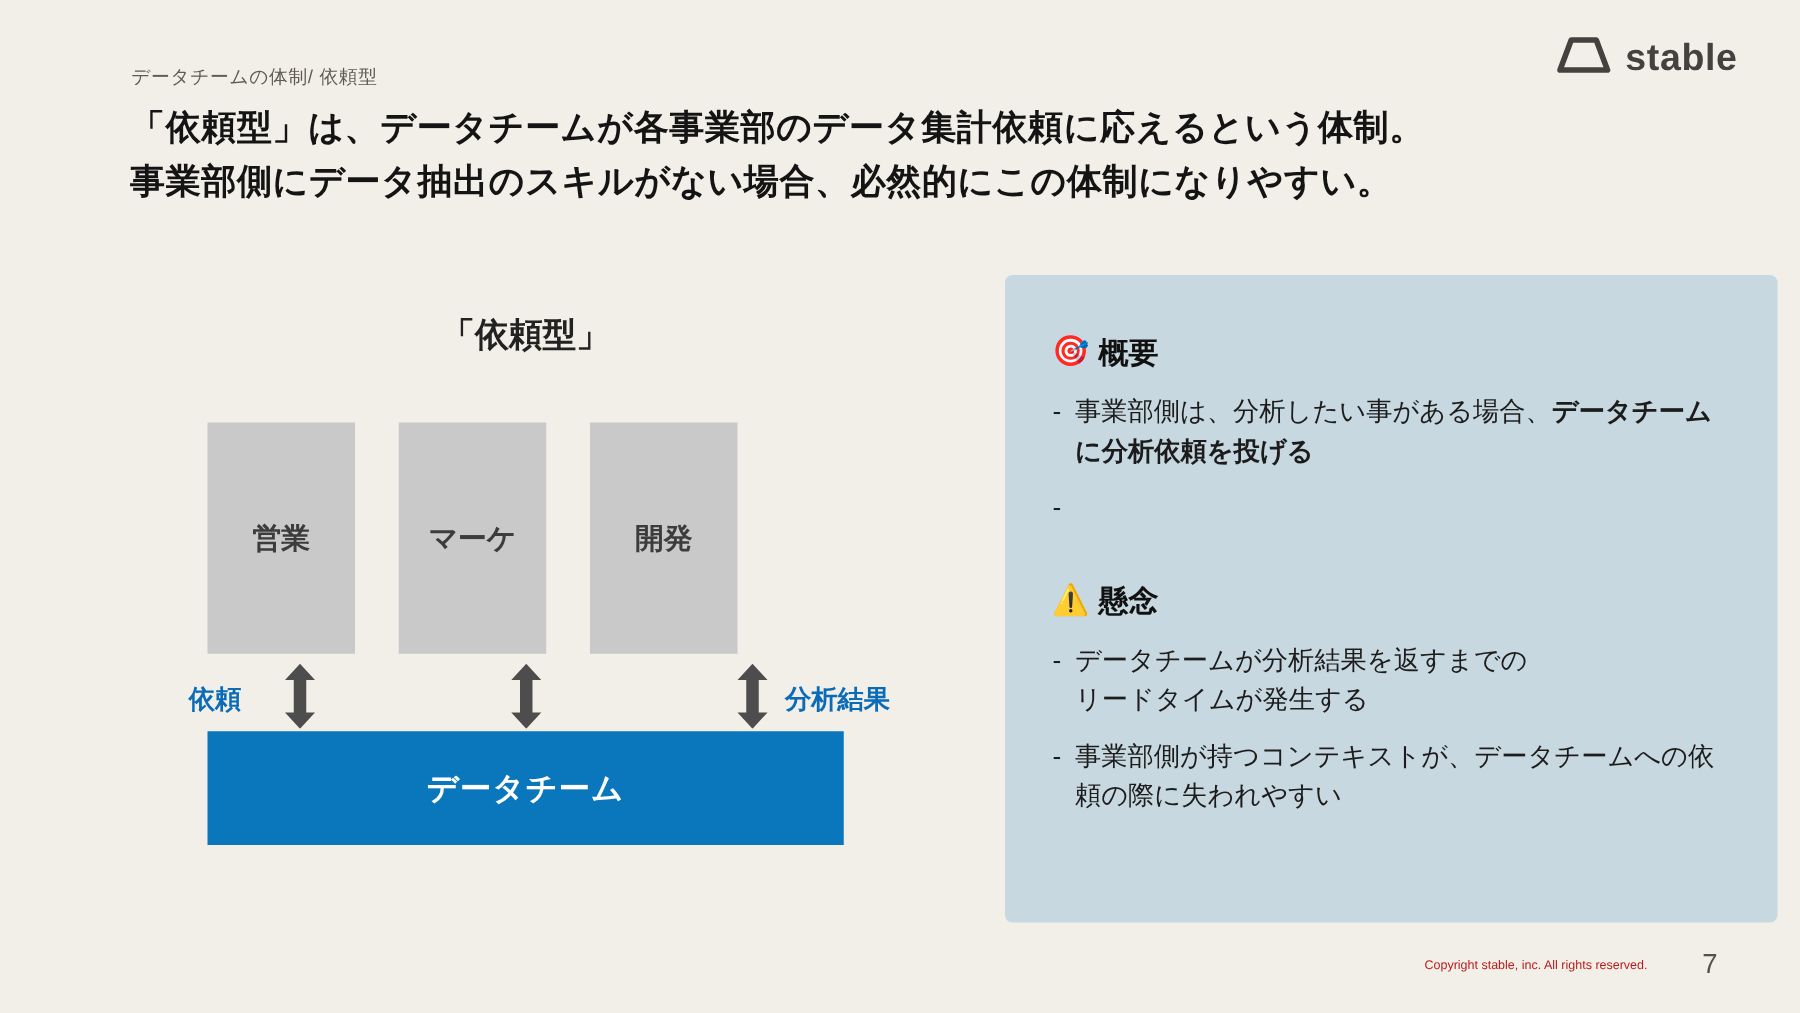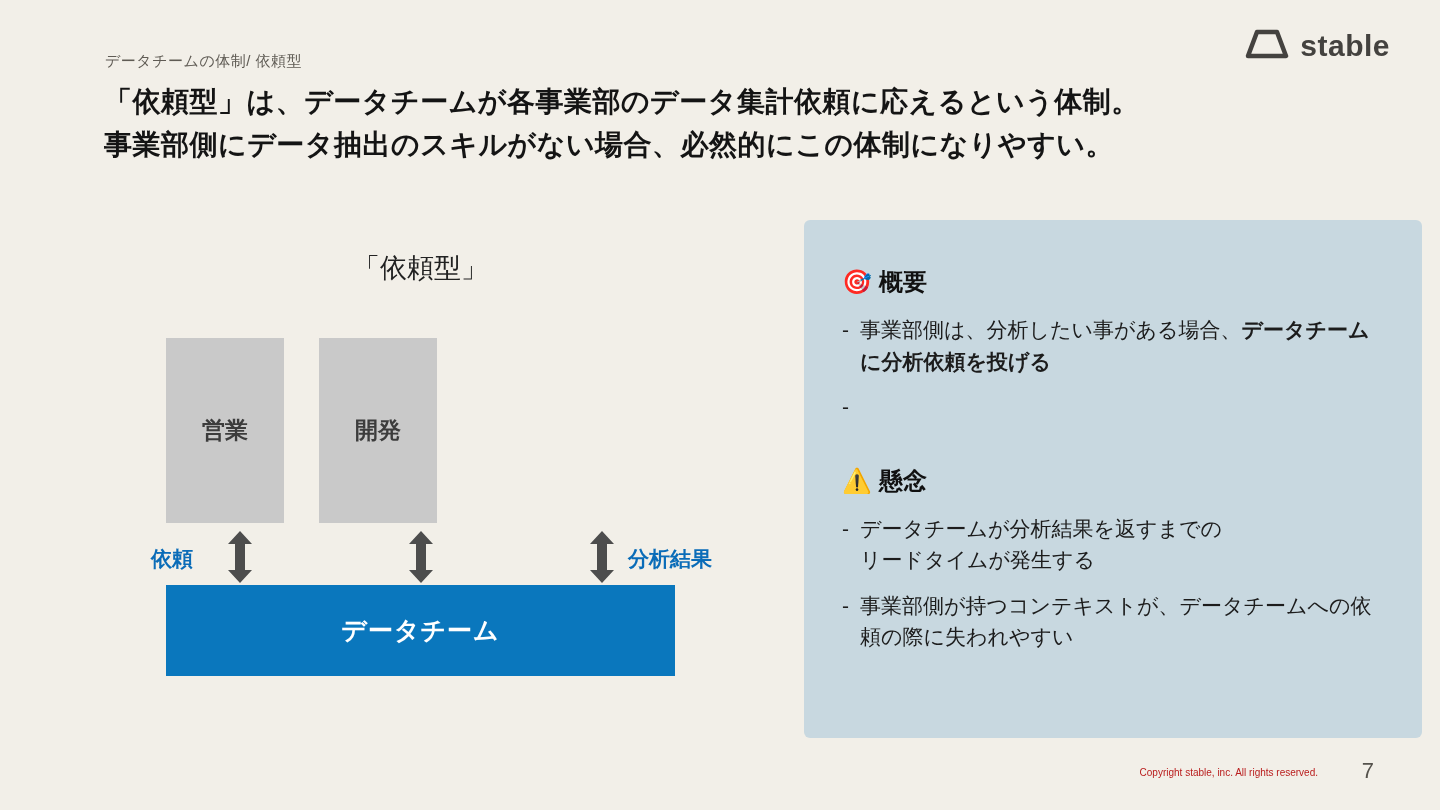--- a/index.html
+++ b/index.html
@@ -20,21 +20,21 @@
     position:absolute; left:56px; top:80px;
     font-size:28px; font-weight:bold; color:#141414;
     line-height:1.55; letter-spacing:0.5px;
   }
 
   .logo { position:absolute; top:26px; right:50px; display:flex; align-items:center; gap:9px; }
   .logo-text { font-size:30px; font-weight:bold; color:#44423f; letter-spacing:0.5px;text-align:right; }
 
   .diagram-title {
     position:absolute; left:118px; top:250px; width:509px;
-    text-align:center; font-size:27px; font-weight:normal; color:#222;
+    text-align:center; font-size:27px; font-weight:bold; color:#222;
   }
   .dept-row { position:absolute; left:118px; top:338px; display:flex; gap:35px; }
   .dept-box {
     width:118px; height:185px; background:var(--box_gray,#c9c9c9);
     display:flex; align-items:center; justify-content:center;
     font-size:23px; font-weight:bold; color:#3c3c3c;
   }
   .arrow { position:absolute; top:531px; width:30px; height:52px; }
   .arrow-1 { left:177px; } .arrow-2 { left:358px; } .arrow-3 { left:539px; }
   .flow-label {
@@ -96,20 +96,21 @@
         <path d="M14 6 L34 6 L43 30 L5 30 Z" fill="none" stroke="#44423f" stroke-width="4.5" stroke-linejoin="round"></path>
       </svg>
     </span>
     <span class="logo-text">stable</span>
   </div>
 
   <div class="diagram-title">「依頼型」</div>
 
   <div class="dept-row">
     <div class="dept-box">営業</div>
+    <div class="dept-box">マーケ</div>
     <div class="dept-box">開発</div>
   </div>
 
   <span class="arrow arrow-1">
     <svg width="30" height="52" viewBox="0 0 30 52">
       <path d="M15 0 L27 13 H20 V39 H27 L15 52 L3 39 H10 V13 H3 Z" fill="#4d4d4d"></path>
     </svg>
   </span>
   <span class="arrow arrow-2">
     <svg width="30" height="52" viewBox="0 0 30 52">

